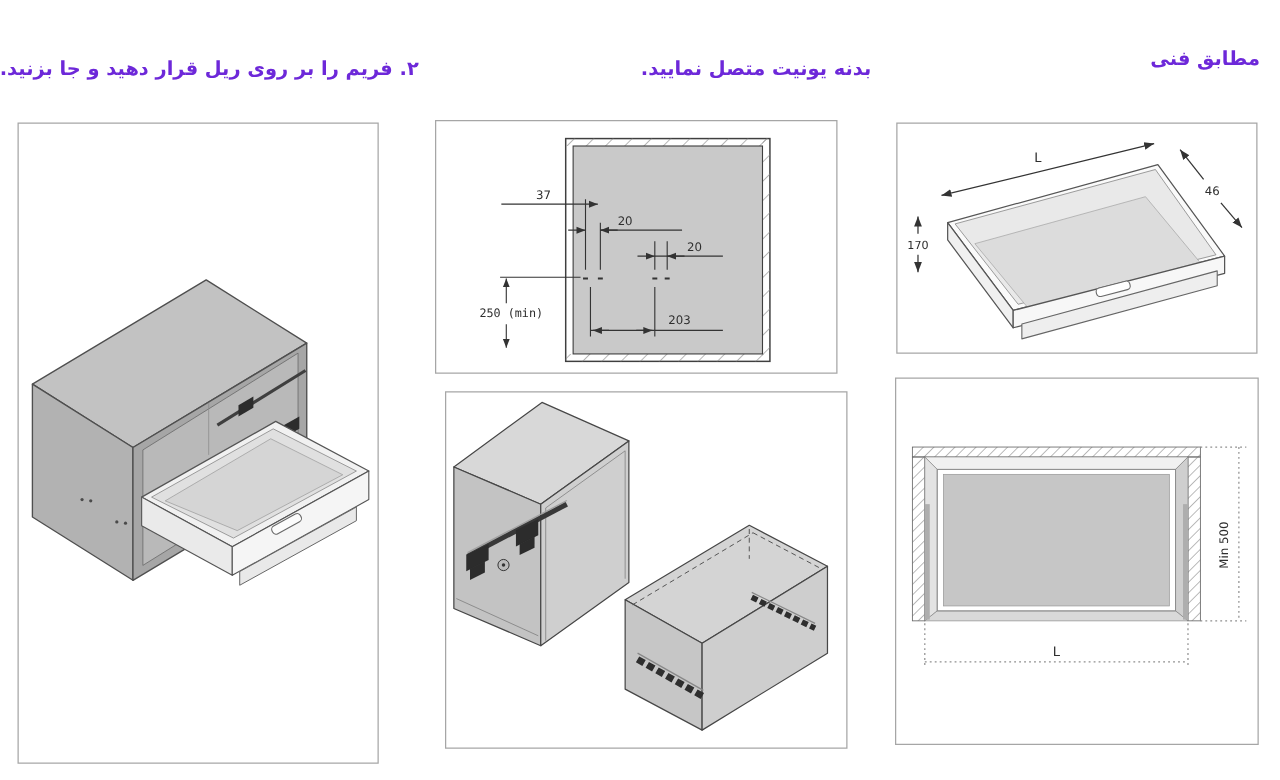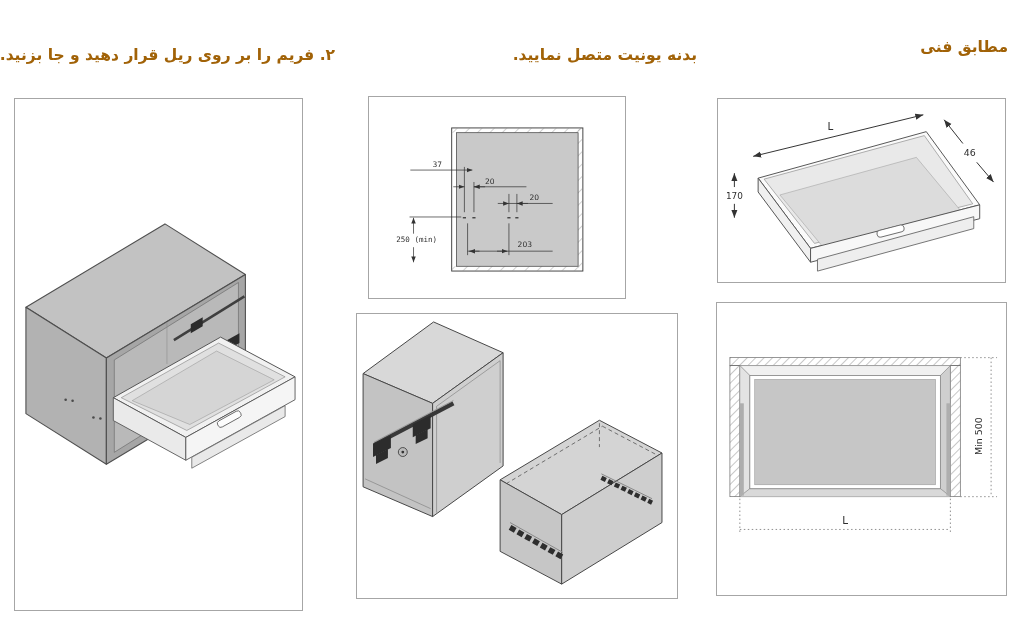--- a/index.html
+++ b/index.html
@@ -1,26 +1,26 @@
 <!DOCTYPE html>
 <html><head>
 <meta charset="utf-8">
 <style>
   html,body{margin:0;padding:0;}
   body{width:1024px;height:624px;background:#ffffff;position:relative;overflow:hidden;
        font-family:"DejaVu Sans",sans-serif;}
   .panel{position:absolute;border:1px solid #a6a6a6;background:#fff;box-sizing:border-box;}
   .panel svg{width:100%;height:100%;display:block;}
-  .fa{direction:rtl;color:#a16207;font-weight:600;position:absolute;
+  .fa{direction:rtl;color:#6d28d9;font-weight:600;position:absolute;
       font-family:"DejaVu Sans",sans-serif;}
   #title{top:38px;right:16px;font-size:15.5px;}
   #inst1{top:42px;right:327px;width:380px;text-align:right;font-size:15.5px;line-height:26px;}
   #inst2{top:46px;right:689px;font-size:15.5px;white-space:nowrap;}
   #panel1{left:14px;top:98px;width:289px;height:513px;}
-  #panel2{left:368px;top:96px;width:258px;height:203px;}
+  #panel2{left:348px;top:96px;width:322px;height:203px;}
   #panel3{left:356px;top:313px;width:322px;height:286px;}
   #panel4{left:717px;top:98px;width:289px;height:185px;}
   #panel5{left:716px;top:302px;width:291px;height:294px;}
   text{font-family:"DejaVu Sans",sans-serif;fill:#2e2e2e;}
   .mono{font-family:"DejaVu Sans Mono",monospace;}
 </style>
 </head>
 <body>
 
 <div id="title" class="fa">مطابق فنی</div>

